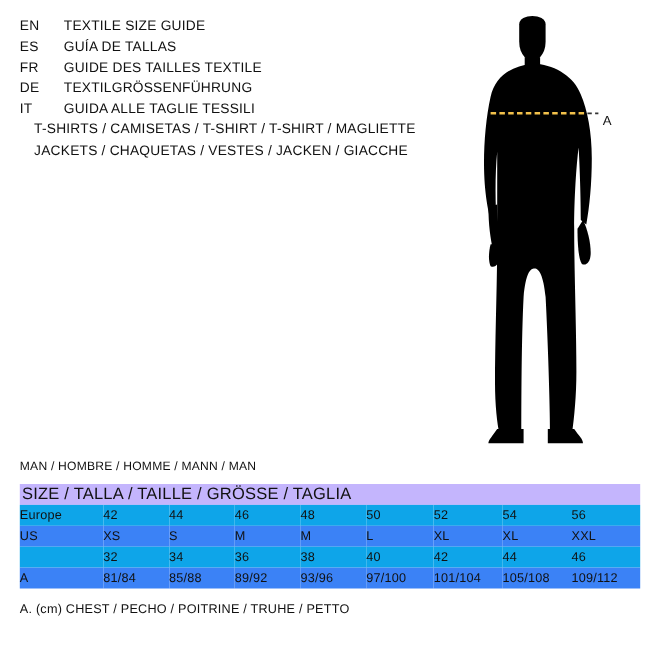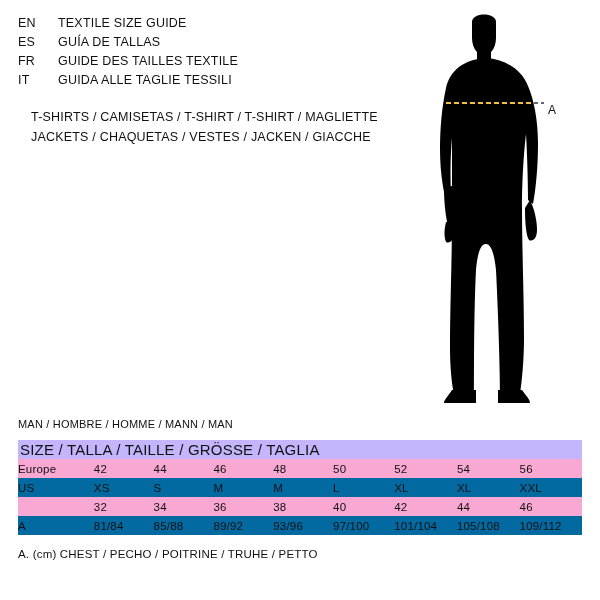--- a/index.html
+++ b/index.html
@@ -107,24 +107,24 @@
     height: 19px;
     vertical-align: middle;
     letter-spacing: 0.2px;
   }
   tr.head-row td {
     background: #c4b5fd;
     font-size: 15px;
     padding-left: 2px;
   }
   tr.row-shade td {
-    background: #0369a1;
+    background: #3b82f6;
   }
   tr.row-plain td {
-    background: #f9a8d4;
+    background: #0ea5e9;
   }
   td.label-col {
     width: 86px;
     padding-left: 1px;
   }
   td.val-col {
     width: 68px;
     text-align: left;
   }
 
@@ -149,20 +149,24 @@
       <span class="lang-code">EN</span>
       <span class="lang-text">TEXTILE SIZE GUIDE</span>
     </div>
     <div class="lang-row">
       <span class="lang-code">ES</span>
       <span class="lang-text">GUÍA DE TALLAS</span>
     </div>
     <div class="lang-row">
       <span class="lang-code">FR</span>
       <span class="lang-text">GUIDE DES TAILLES TEXTILE</span>
+    </div>
+    <div class="lang-row">
+      <span class="lang-code">DE</span>
+      <span class="lang-text">TEXTILGRÖSSENFÜHRUNG</span>
     </div>
     <div class="lang-row">
       <span class="lang-code">IT</span>
       <span class="lang-text">GUIDA ALLE TAGLIE TESSILI</span>
     </div>
   </div>
 
   <div class="cat-block">
     <div class="cat-row">T-SHIRTS / CAMISETAS / T-SHIRT / T-SHIRT / MAGLIETTE</div>
     <div class="cat-row">JACKETS / CHAQUETAS / VESTES / JACKEN / GIACCHE</div>

